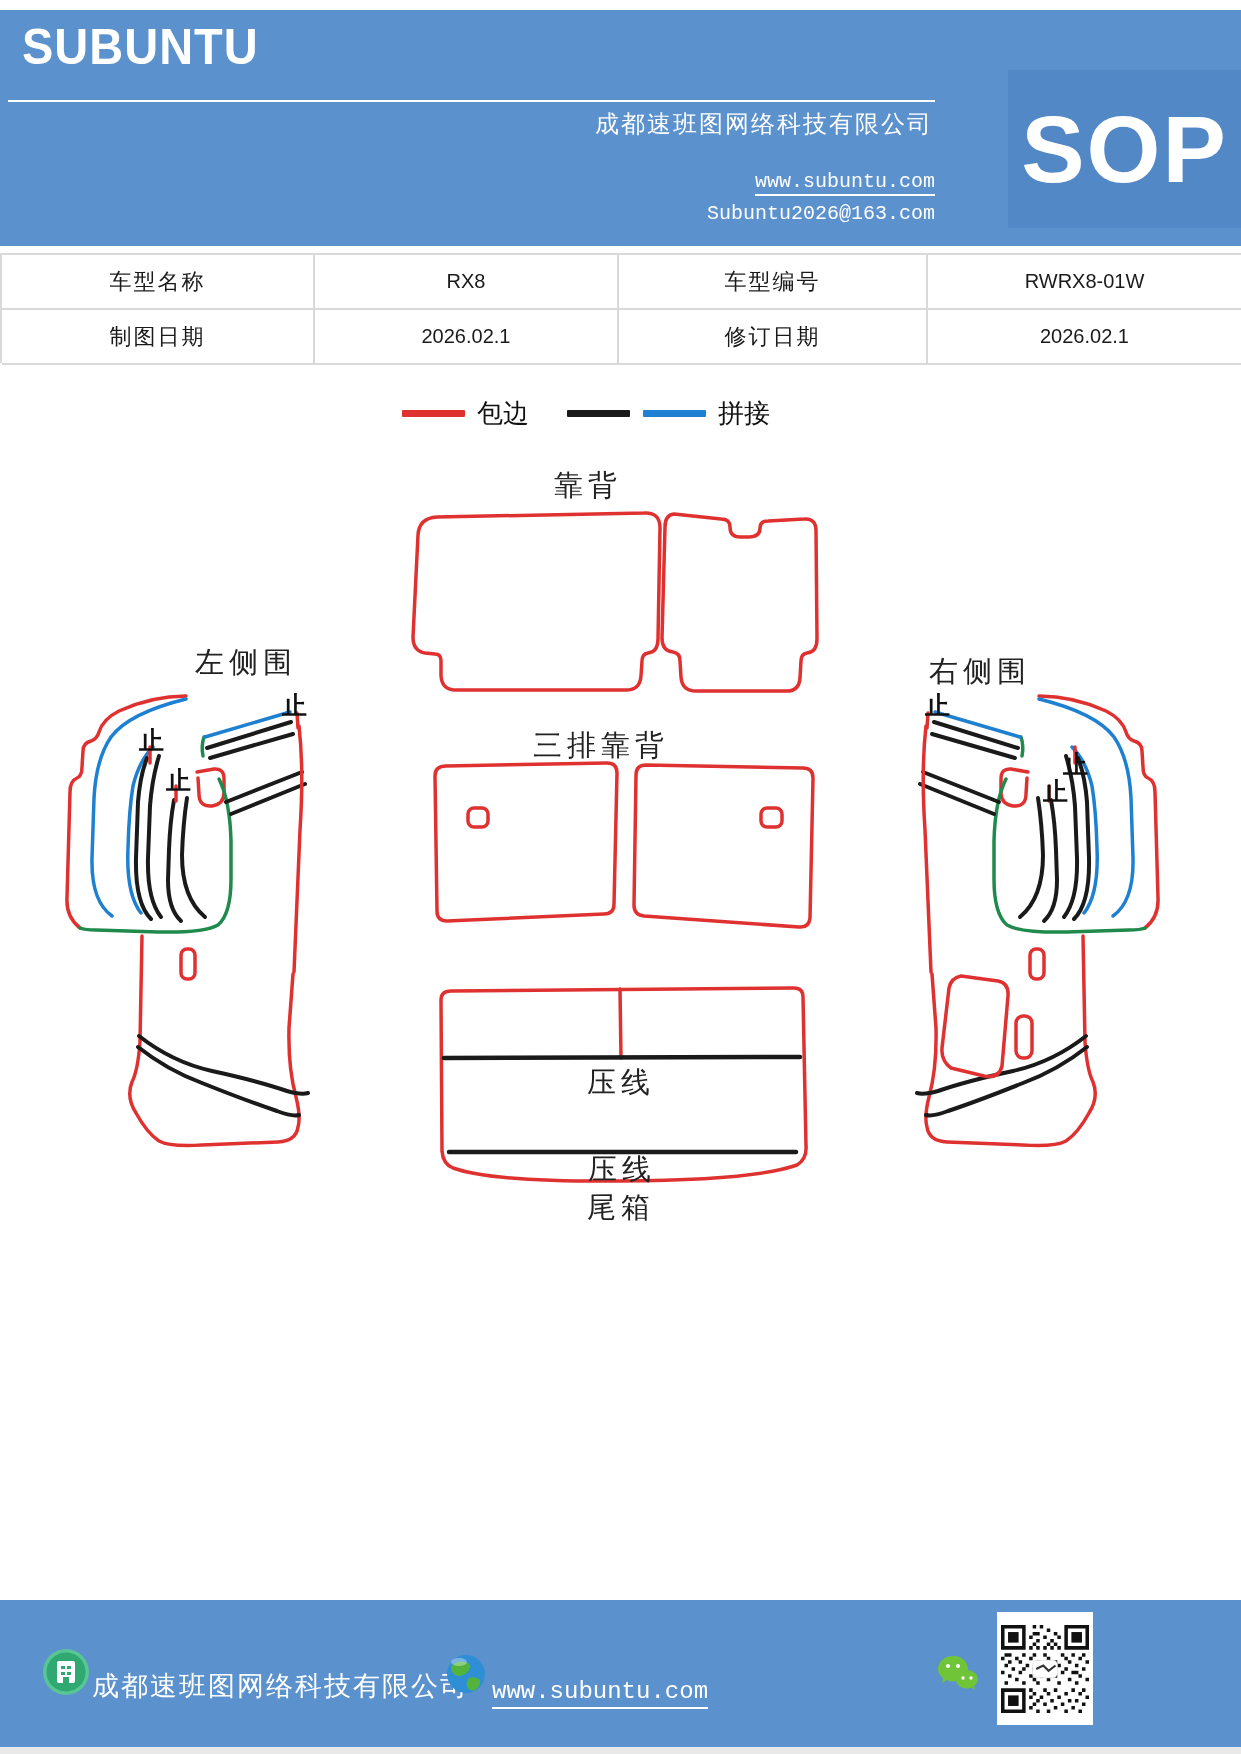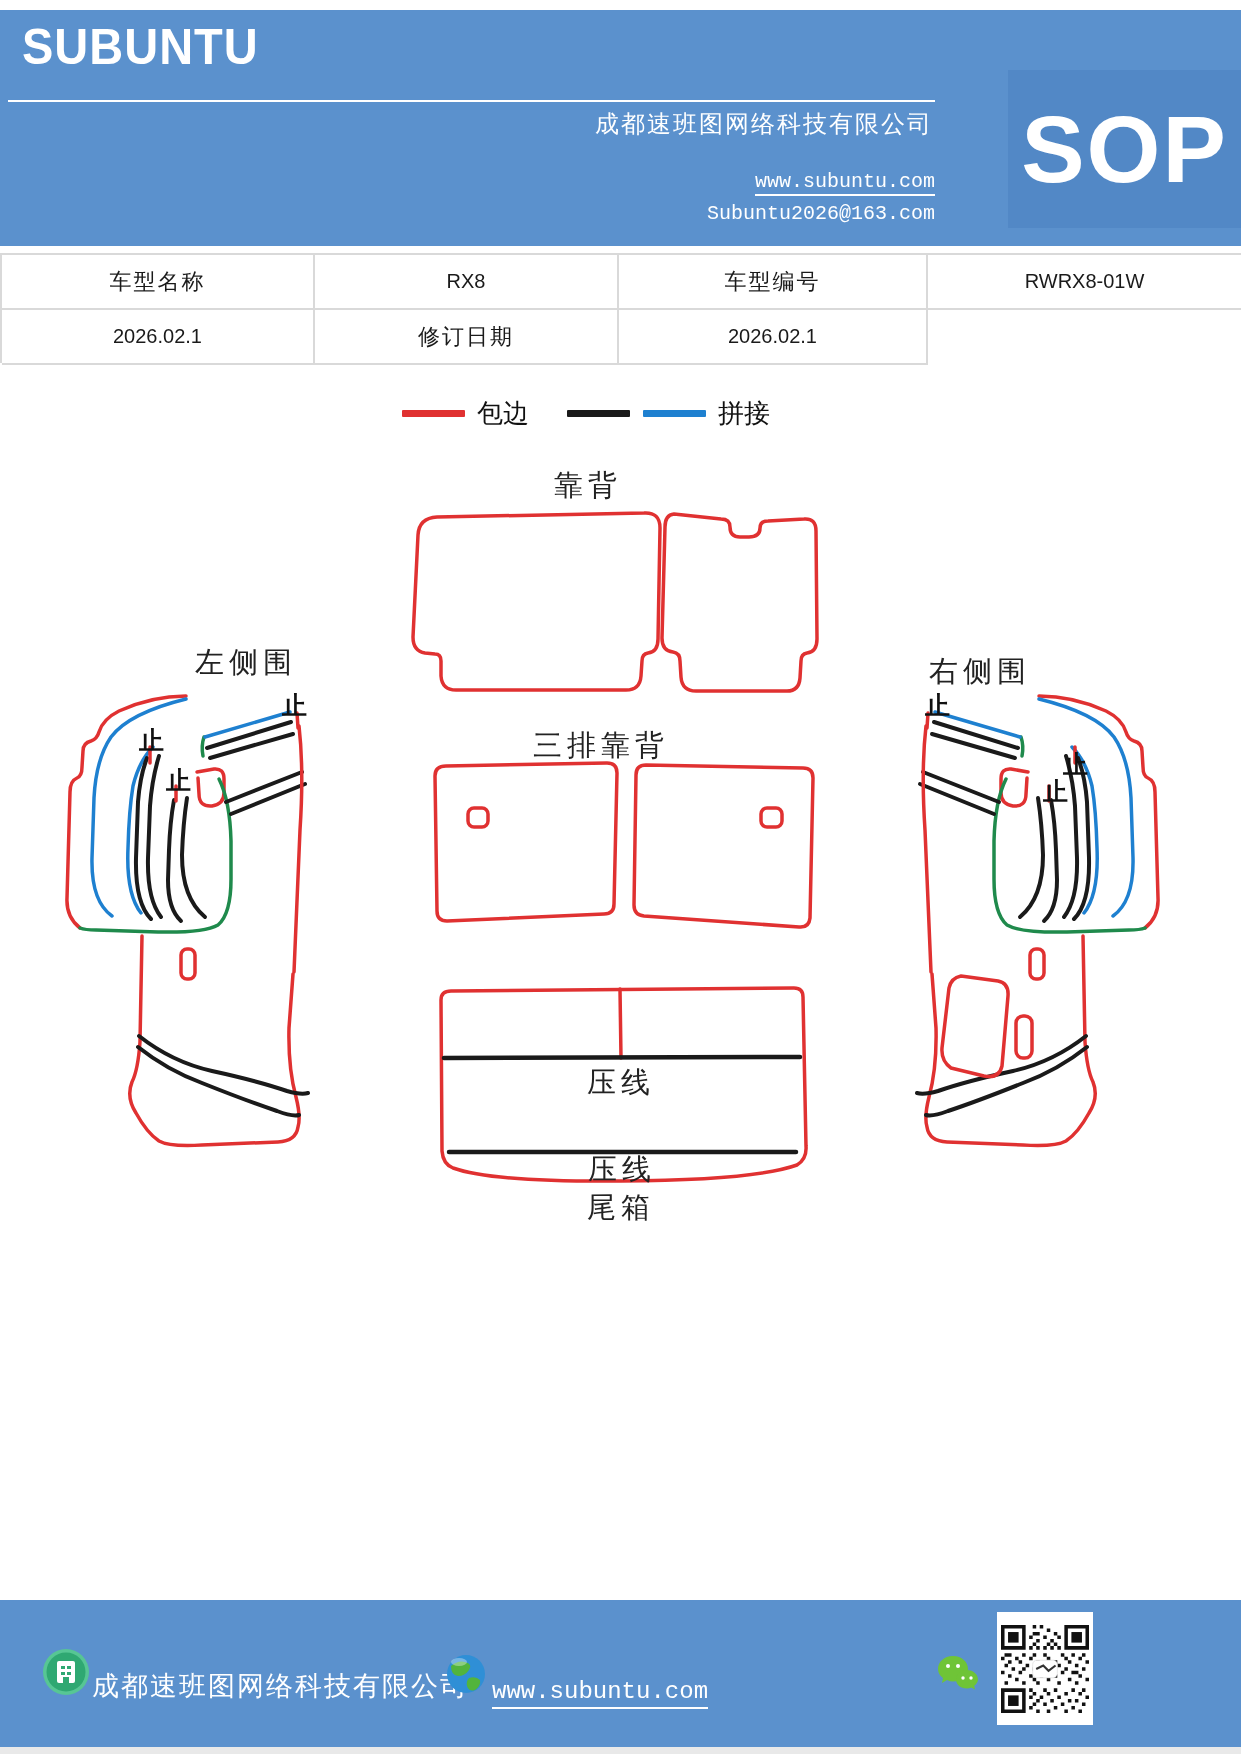--- a/index.html
+++ b/index.html
@@ -83,20 +83,21 @@
     <div id="header-company">成都速班图网络科技有限公司</div>
     <div id="header-site">www.subuntu.com</div>
     <div id="header-mail">Subuntu2026@163.com</div>
   </div>
 
   <div id="info-table">
     <div class="cell lab">车型名称</div>
     <div class="cell val">RX8</div>
     <div class="cell lab">车型编号</div>
     <div class="cell val">RWRX8-01W</div>
+    <div class="cell lab">制图日期</div>
     <div class="cell val">2026.02.1</div>
     <div class="cell lab">修订日期</div>
     <div class="cell val">2026.02.1</div>
   </div>
 
   <div id="legend">
     <span class="sw sw-red"></span>
     <span class="lg-lab">包边</span>
     <span class="sw sw-black"></span>
     <span class="sw sw-blue"></span>

